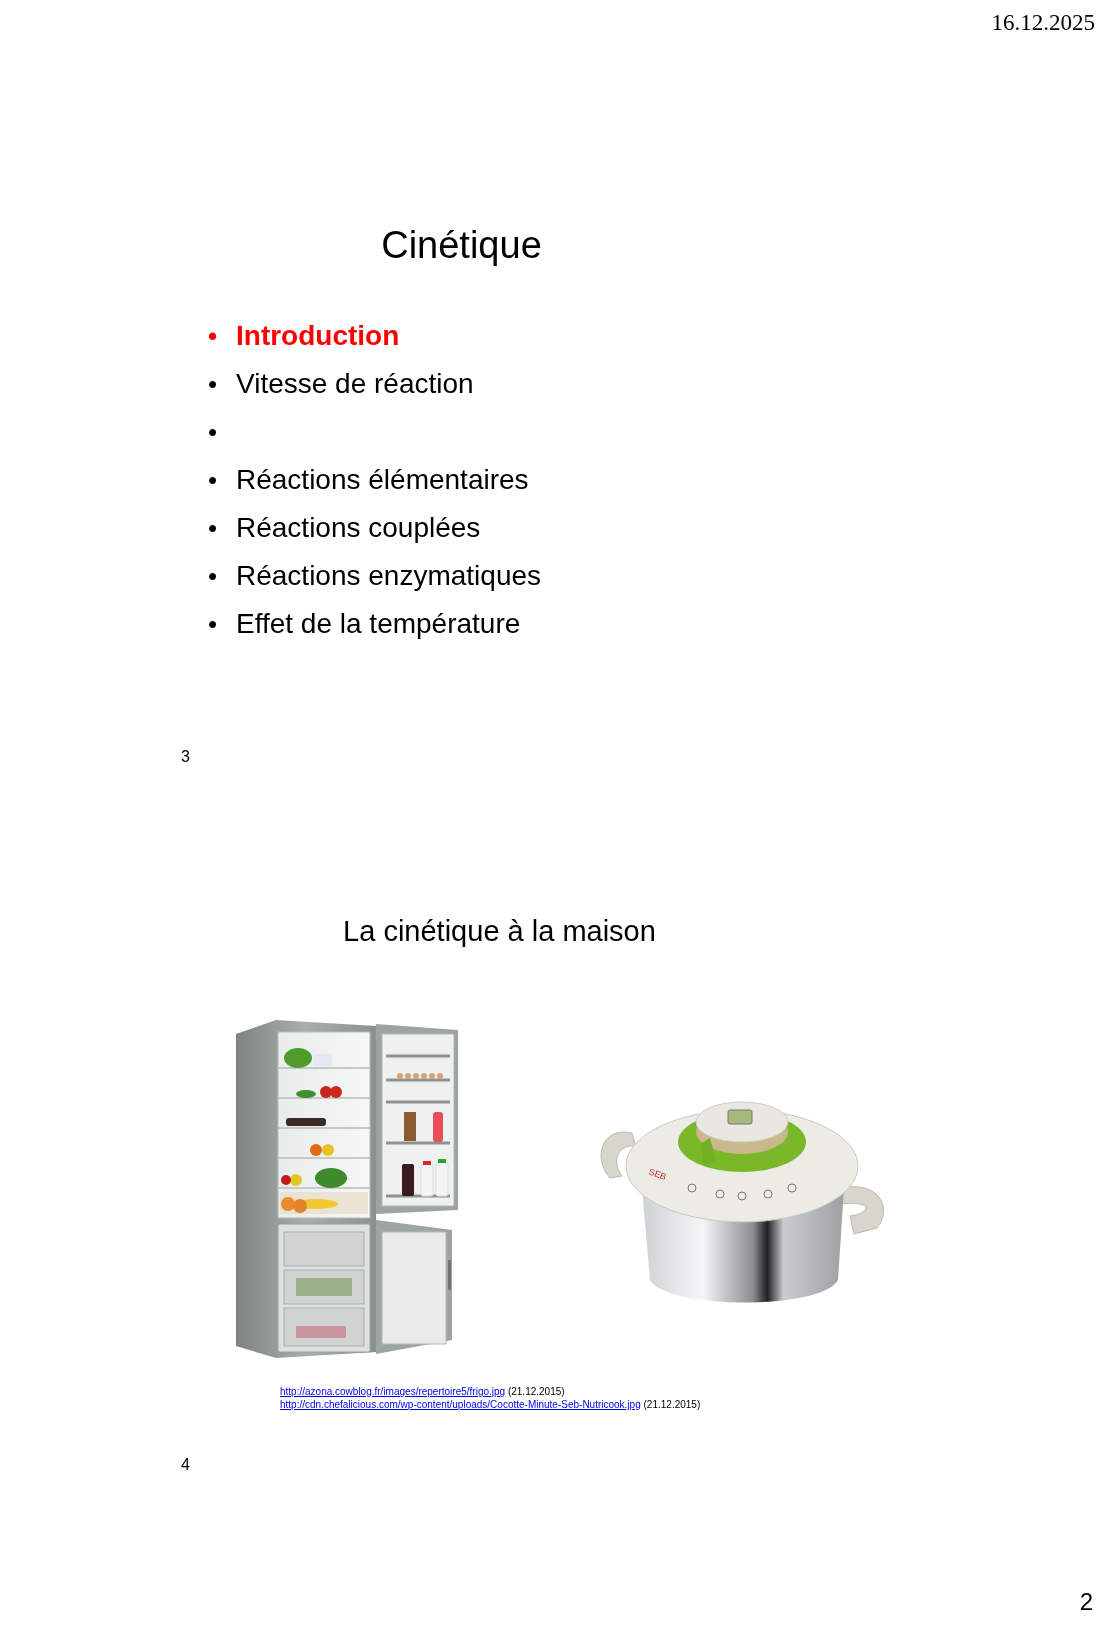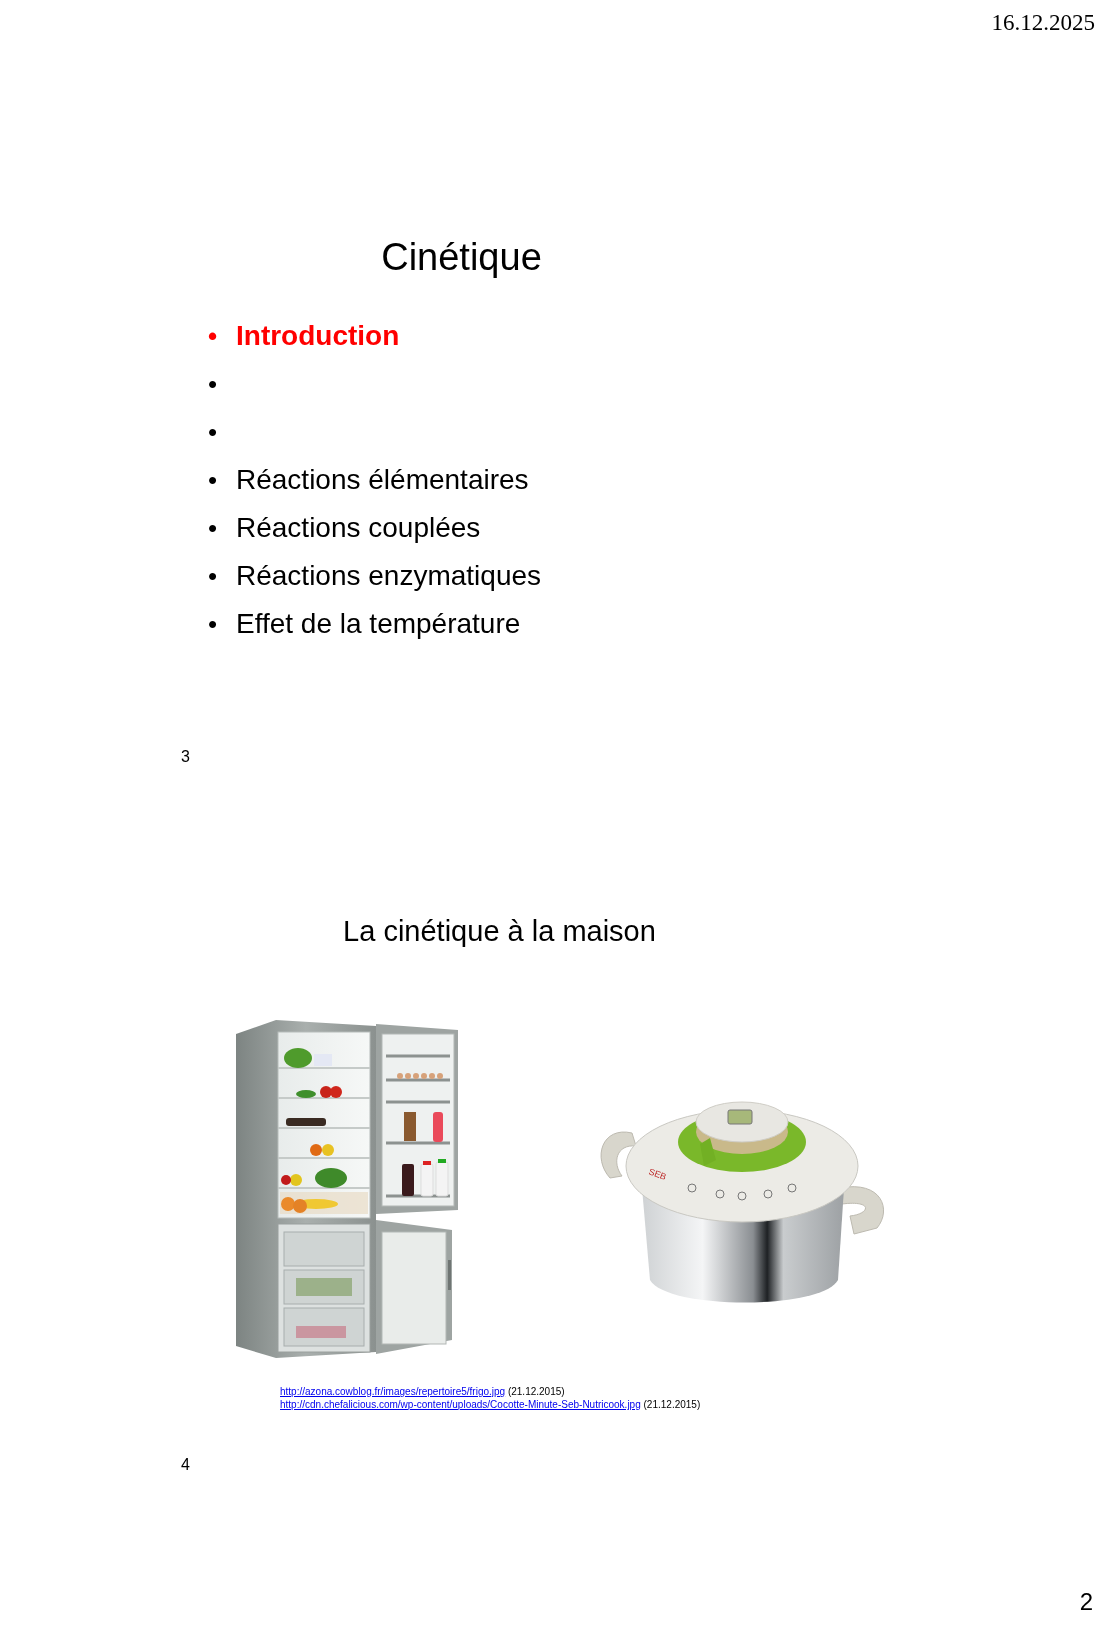--- a/index.html
+++ b/index.html
@@ -1,20 +1,20 @@
 <!DOCTYPE html>
 <html><head>
 <meta charset="utf-8">
 <style>
   html, body { margin:0; padding:0; background:#ffffff; }
   body { width:1115px; height:1629px; position:relative; overflow:hidden;
          font-family:"Liberation Sans", "DejaVu Sans", sans-serif; color:#000; }
   .abs { position:absolute; }
   .date { right:20px; top:10px; font-size:23px;font-family:Liberation Serif, serif; }
-  .title1 { left:0; width:923px; top:224px; text-align:center; font-size:38px;margin-top:12px; }
+  .title1 { left:0; width:923px; top:224px; text-align:center; font-size:38px; }
   .bullets { left:208px; top:312px; margin:0; padding:0; list-style:none; }
   .bullets li { font-size:28px; height:48px; line-height:42px; display:flex; align-items:center; }
   .bullets li .dot { width:28px; display:inline-block; font-size:26px; }
   .bullets li.active { color:#ff0000; font-weight:bold; }
   .slide-num { font-size:16px; }
   .title2 { left:0; width:999px; top:915px; text-align:center; font-size:29px; }
   .links { left:244px; top:1385px; font-size:10px; line-height:13px;margin-left:36px; }
   .links a { color:#0000ee; text-decoration:underline; }
   .page-num { right:22px; top:1588px; font-size:24px; }
   .img-box { overflow:visible; }
@@ -25,20 +25,21 @@
 <div class="abs date">16.12.2025</div>
 
 <div class="abs title1">Cinétique</div>
 <ul class="abs bullets">
   <li class="active">
       <span class="dot">•</span>
       <span>Introduction</span>
     </li>
   <li>
       <span class="dot">•</span>
+      <span>Vitesse de réaction</span>
     </li>
   <li>
       <span class="dot">•</span>
     </li>
   <li>
       <span class="dot">•</span>
       <span>Réactions élémentaires</span>
     </li>
   <li>
       <span class="dot">•</span>

